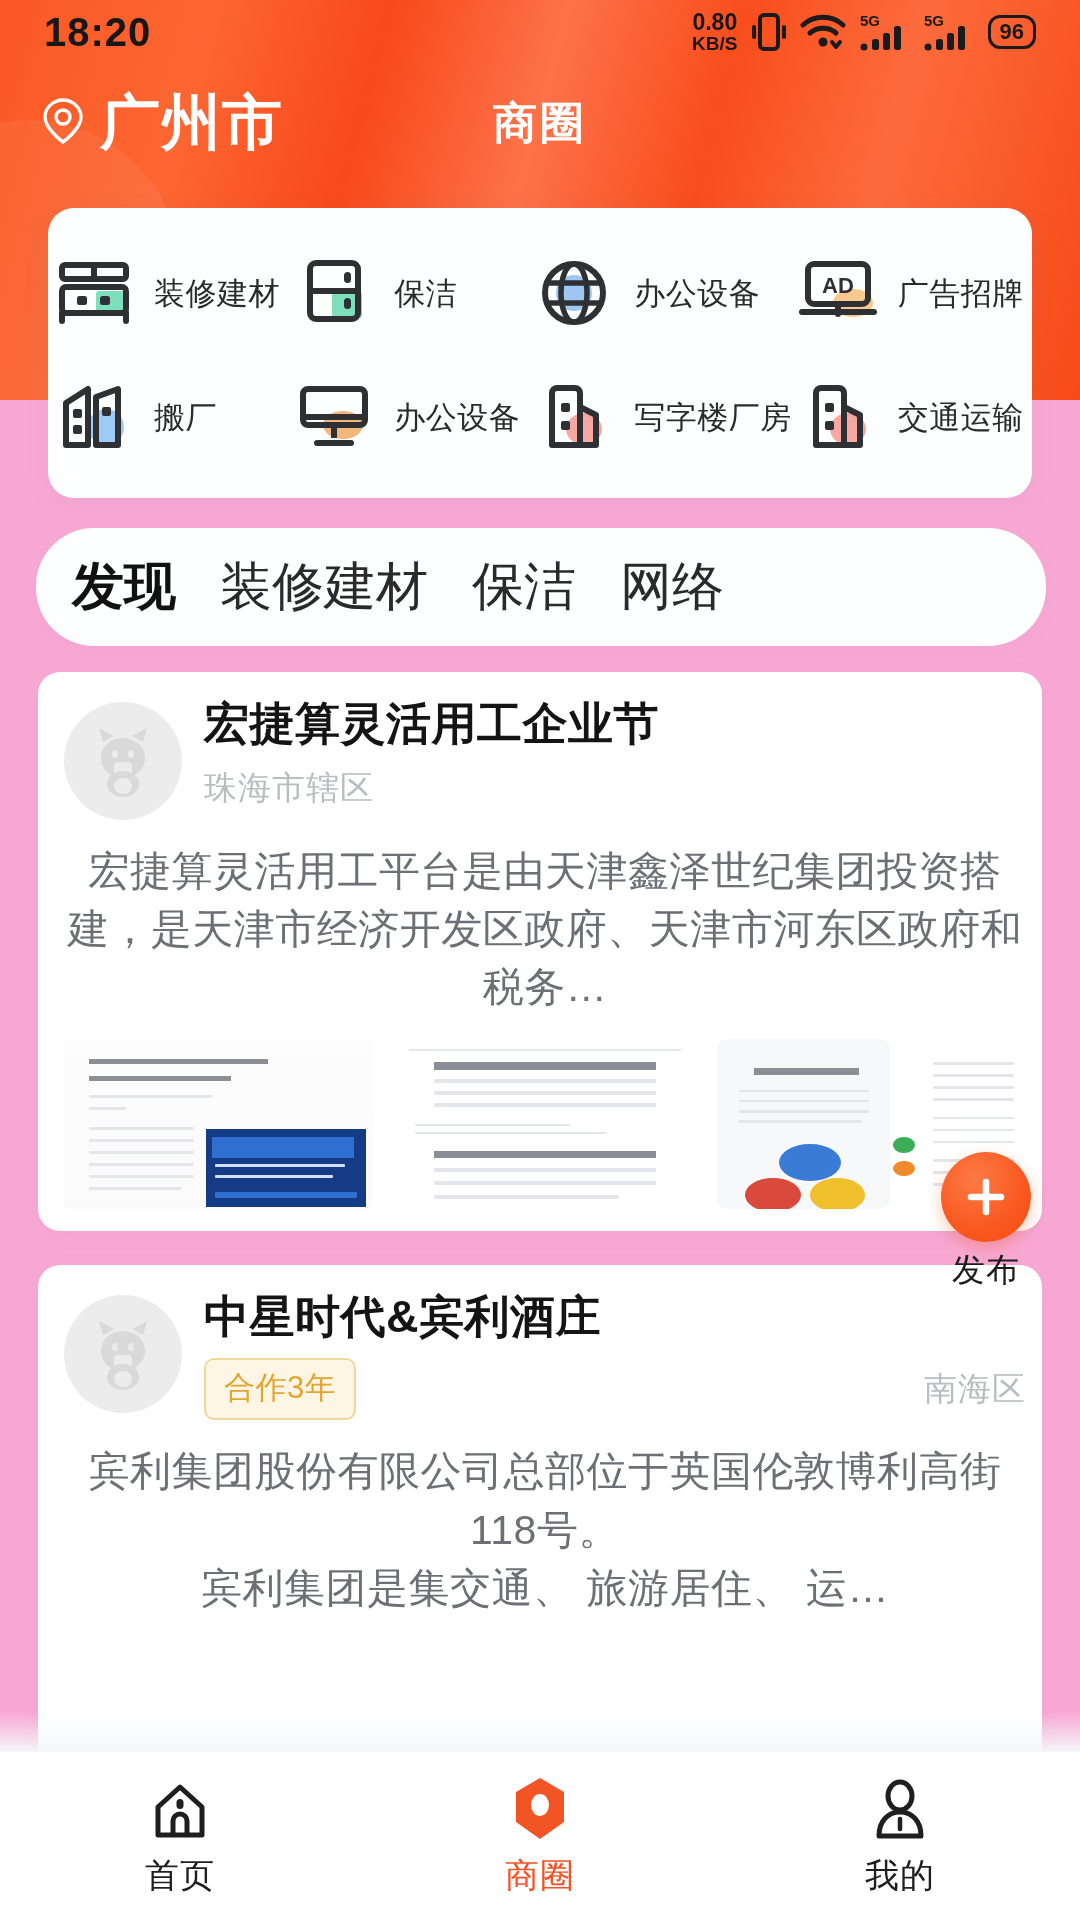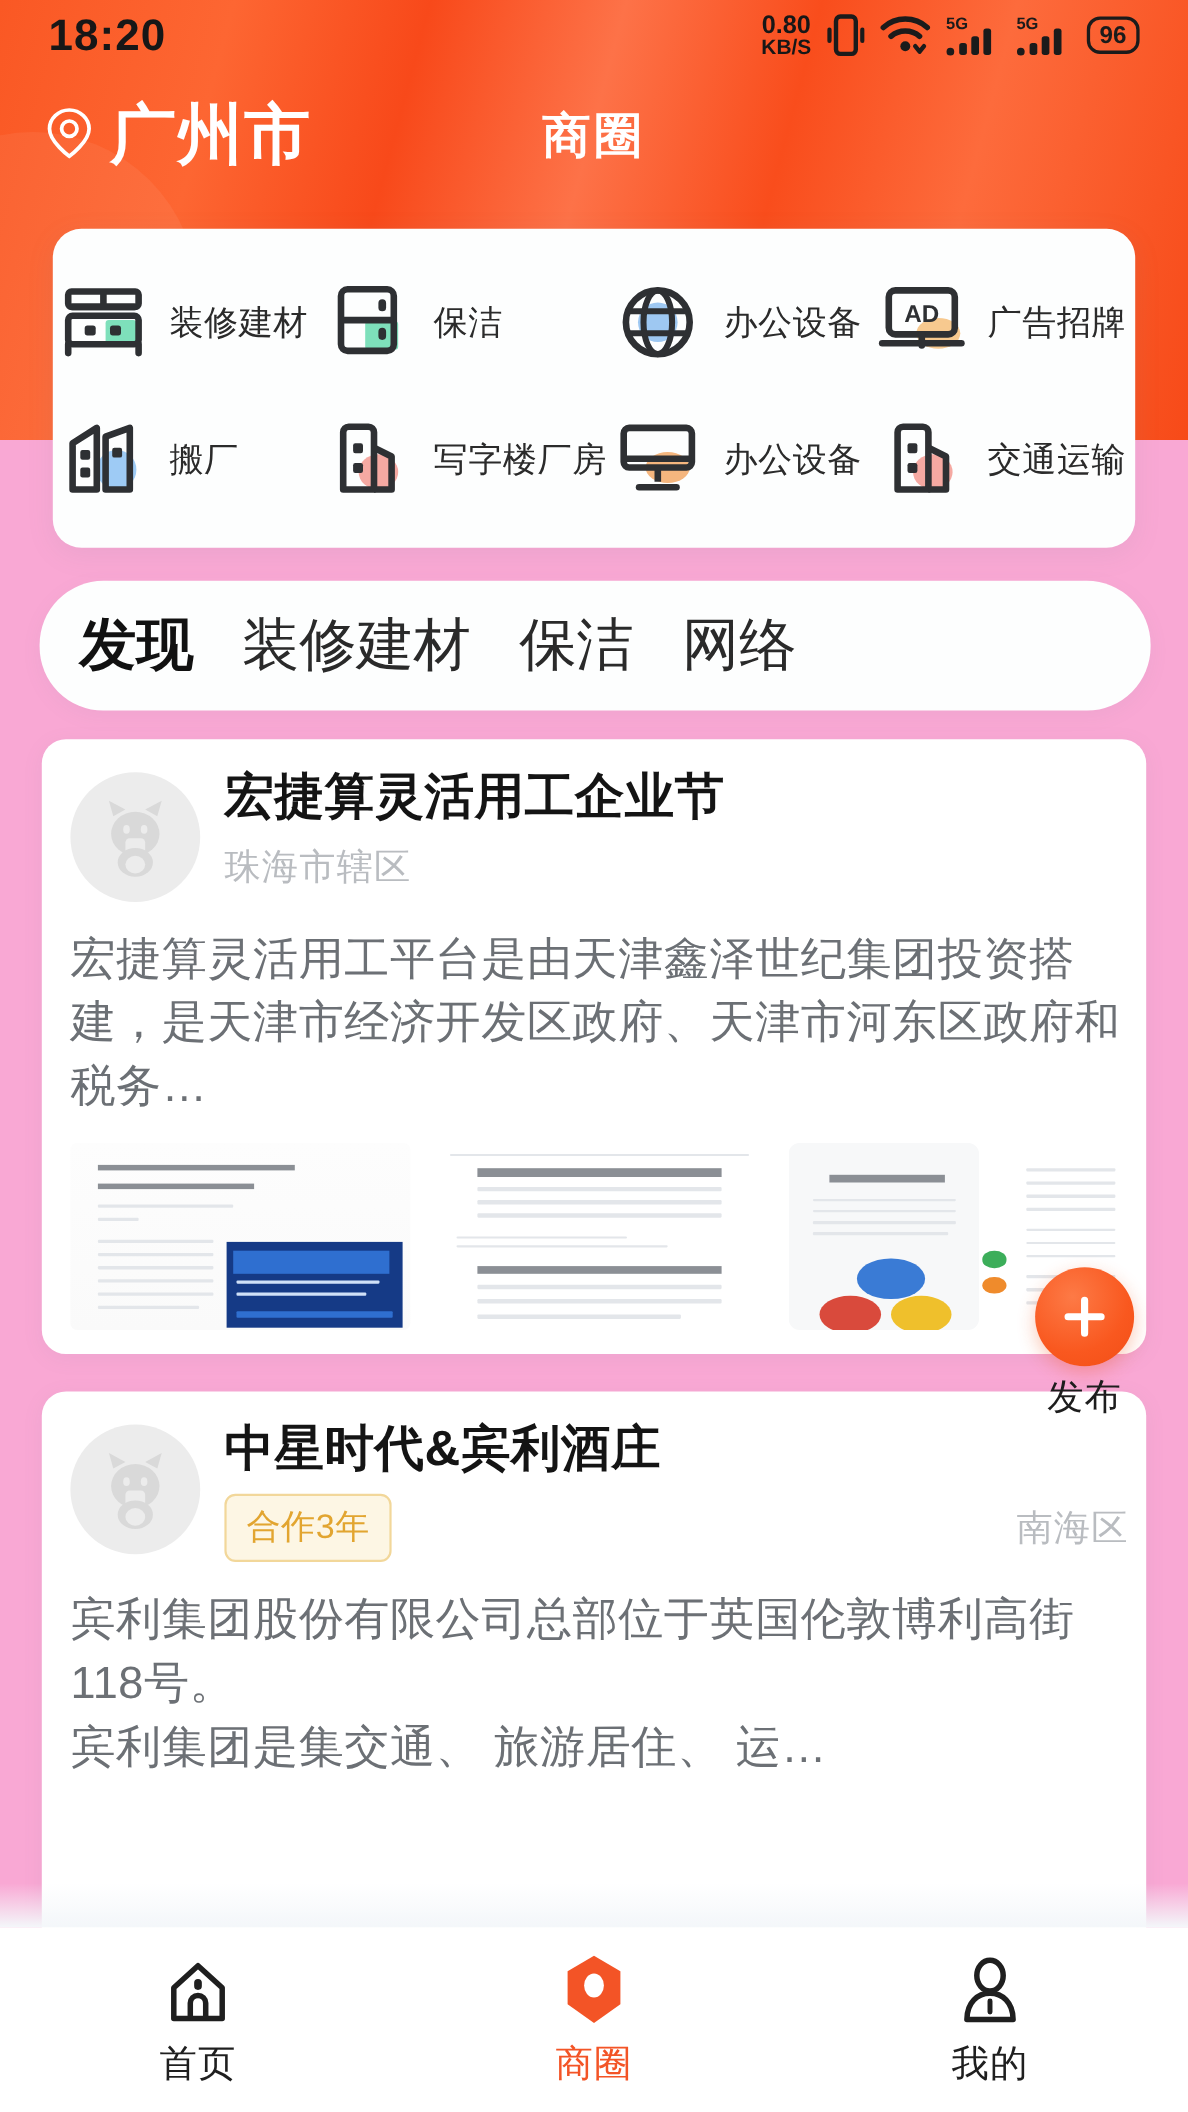--- a/index.html
+++ b/index.html
@@ -89,21 +89,21 @@
   }
   .head-main{flex:1;min-width:0;}
   .card-title{font-size:45px;font-weight:700;color:#141414;letter-spacing:.5px;line-height:1.15;}
   .meta-row{display:flex;align-items:center;justify-content:space-between;margin-top:16px;}
   .badge{
     border:2px solid #f2d79a;background:#fdf6e4;color:#e2a530;
     border-radius:10px;font-size:31px;padding:7px 18px 9px 18px;letter-spacing:.5px;
   }
   .region{font-size:33px;color:#b9bcc0;letter-spacing:1px;}
   .card-body{
-    margin-top:22px;font-size:41px;line-height:1.42;color:#6c7075;letter-spacing:.5px;
+    margin-top:22px;font-size:41px;line-height:1.42;color:#6c7075;letter-spacing:.5px;text-align:center;
   }
   .thumbs{display:flex;gap:18px;margin-top:22px;}
   .thumb{
     flex:1;height:170px;border-radius:6px;overflow:hidden;position:relative;
     background:#fff;
   }
   .th1{background:linear-gradient(180deg,#fdfdfd 0%,#fafafa 100%);}
   .th-blue{position:absolute;background:#153a86;}
   .th-blue2{position:absolute;background:#2f6fd0;}
   .th-grey{position:absolute;background:#8b8f95;}
@@ -279,42 +279,42 @@
           <rect x="17" y="28" width="9" height="9" rx="2" fill="#2e3033"></rect>
           <rect x="17" y="44" width="9" height="9" rx="2" fill="#2e3033"></rect>
           <rect x="46" y="26" width="9" height="9" rx="2" fill="#2e3033"></rect>
         </svg>
       </div>
       <div class="cat-label">搬厂</div>
     </div>
 
     <div class="catitem">
       <div class="cat-ico">
+        <svg width="82" height="74" viewBox="0 0 82 74">
+          <ellipse cx="50" cy="44" rx="20" ry="14" fill="#f5b67e"></ellipse>
+          <rect x="10" y="8" width="62" height="36" rx="5" fill="none" stroke="#2e3033" stroke-width="6"></rect>
+          <path d="M10 36 h62" stroke="#2e3033" stroke-width="6"></path>
+          <path d="M41 44 v13" stroke="#2e3033" stroke-width="6"></path>
+          <path d="M24 62 h34" stroke="#2e3033" stroke-width="6" stroke-linecap="round"></path>
+        </svg>
+      </div>
+      <div class="cat-label">办公设备</div>
+    </div>
+
+    <div class="catitem">
+      <div class="cat-ico">
         <svg width="72" height="74" viewBox="0 0 72 74">
           <ellipse cx="46" cy="48" rx="18" ry="16" fill="#f5a9a2"></ellipse>
           <path d="M14 12 a5 5 0 0 1 5 -5 h18 a5 5 0 0 1 5 5 V64 H14 Z" fill="none" stroke="#2e3033" stroke-width="6" stroke-linejoin="round"></path>
           <path d="M42 26 L58 34 V64 H42" fill="none" stroke="#2e3033" stroke-width="6" stroke-linejoin="round"></path>
           <rect x="23" y="22" width="9" height="9" rx="2" fill="#2e3033"></rect>
           <rect x="23" y="40" width="9" height="9" rx="2" fill="#2e3033"></rect>
         </svg>
       </div>
       <div class="cat-label">写字楼厂房</div>
-    </div>
-
-    <div class="catitem">
-      <div class="cat-ico">
-        <svg width="82" height="74" viewBox="0 0 82 74">
-          <ellipse cx="50" cy="44" rx="20" ry="14" fill="#f5b67e"></ellipse>
-          <rect x="10" y="8" width="62" height="36" rx="5" fill="none" stroke="#2e3033" stroke-width="6"></rect>
-          <path d="M10 36 h62" stroke="#2e3033" stroke-width="6"></path>
-          <path d="M41 44 v13" stroke="#2e3033" stroke-width="6"></path>
-          <path d="M24 62 h34" stroke="#2e3033" stroke-width="6" stroke-linecap="round"></path>
-        </svg>
-      </div>
-      <div class="cat-label">办公设备</div>
     </div>
 
     <div class="catitem">
       <div class="cat-ico">
         <svg width="72" height="74" viewBox="0 0 72 74">
           <ellipse cx="46" cy="48" rx="18" ry="16" fill="#f5a9a2"></ellipse>
           <path d="M14 12 a5 5 0 0 1 5 -5 h18 a5 5 0 0 1 5 5 V64 H14 Z" fill="none" stroke="#2e3033" stroke-width="6" stroke-linejoin="round"></path>
           <path d="M42 26 L58 34 V64 H42" fill="none" stroke="#2e3033" stroke-width="6" stroke-linejoin="round"></path>
           <rect x="23" y="22" width="9" height="9" rx="2" fill="#2e3033"></rect>
           <rect x="23" y="40" width="9" height="9" rx="2" fill="#2e3033"></rect>

